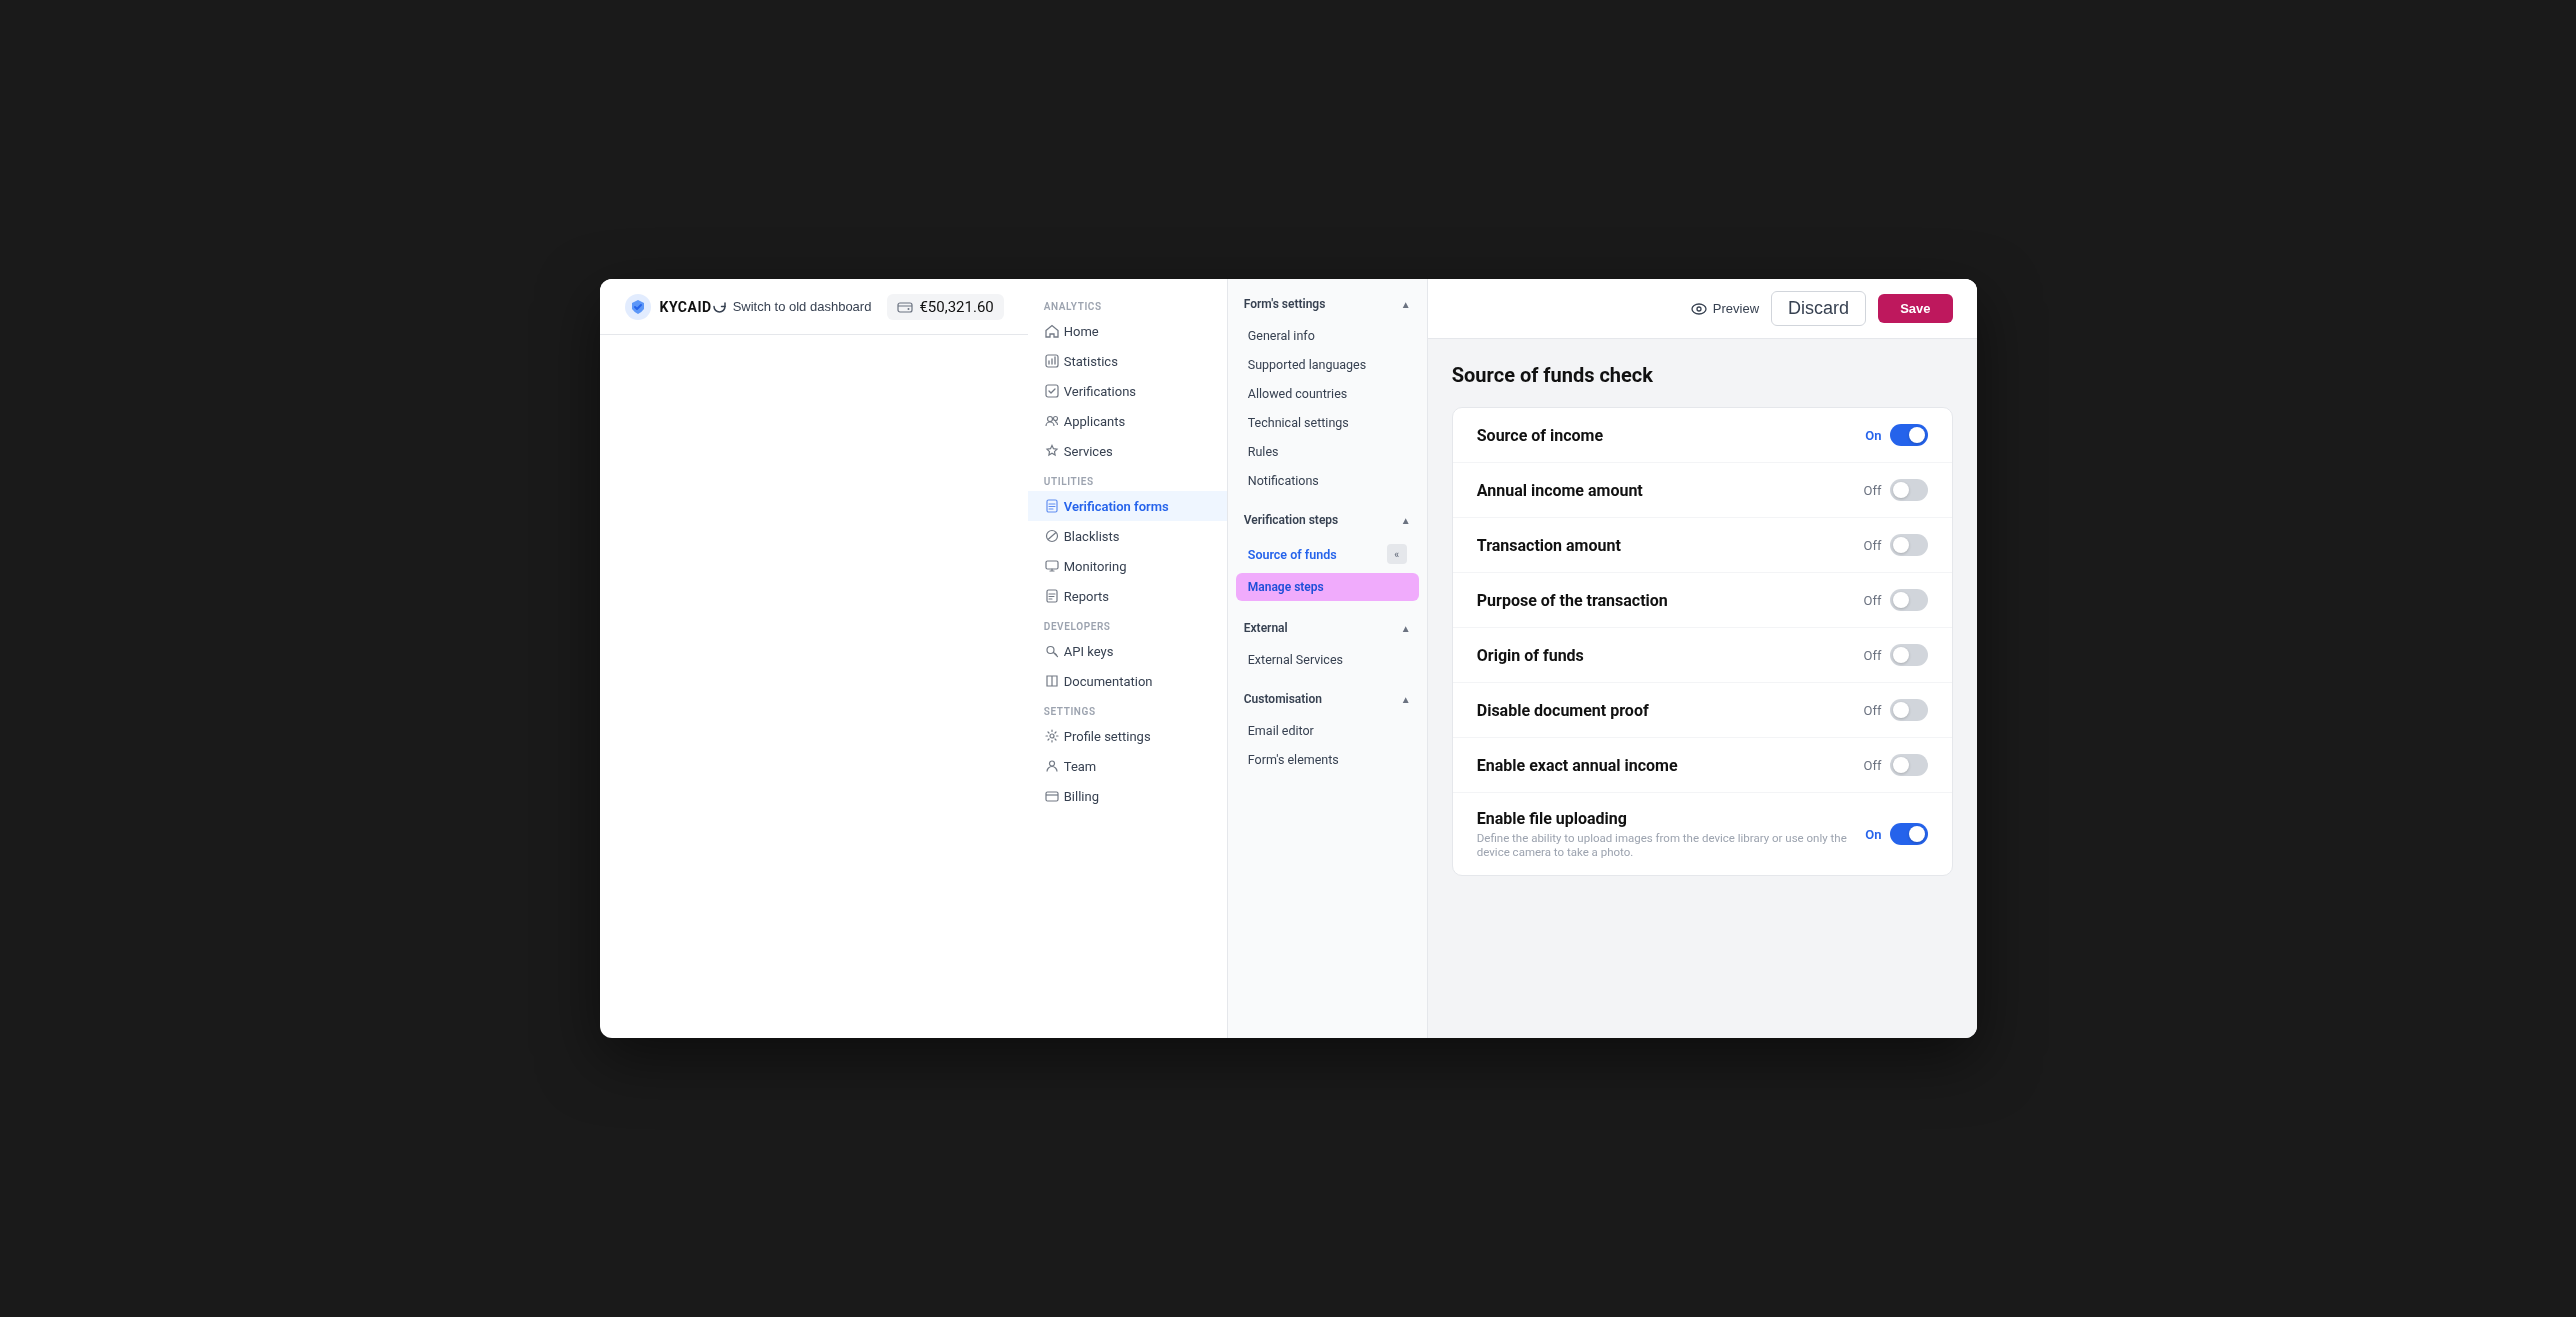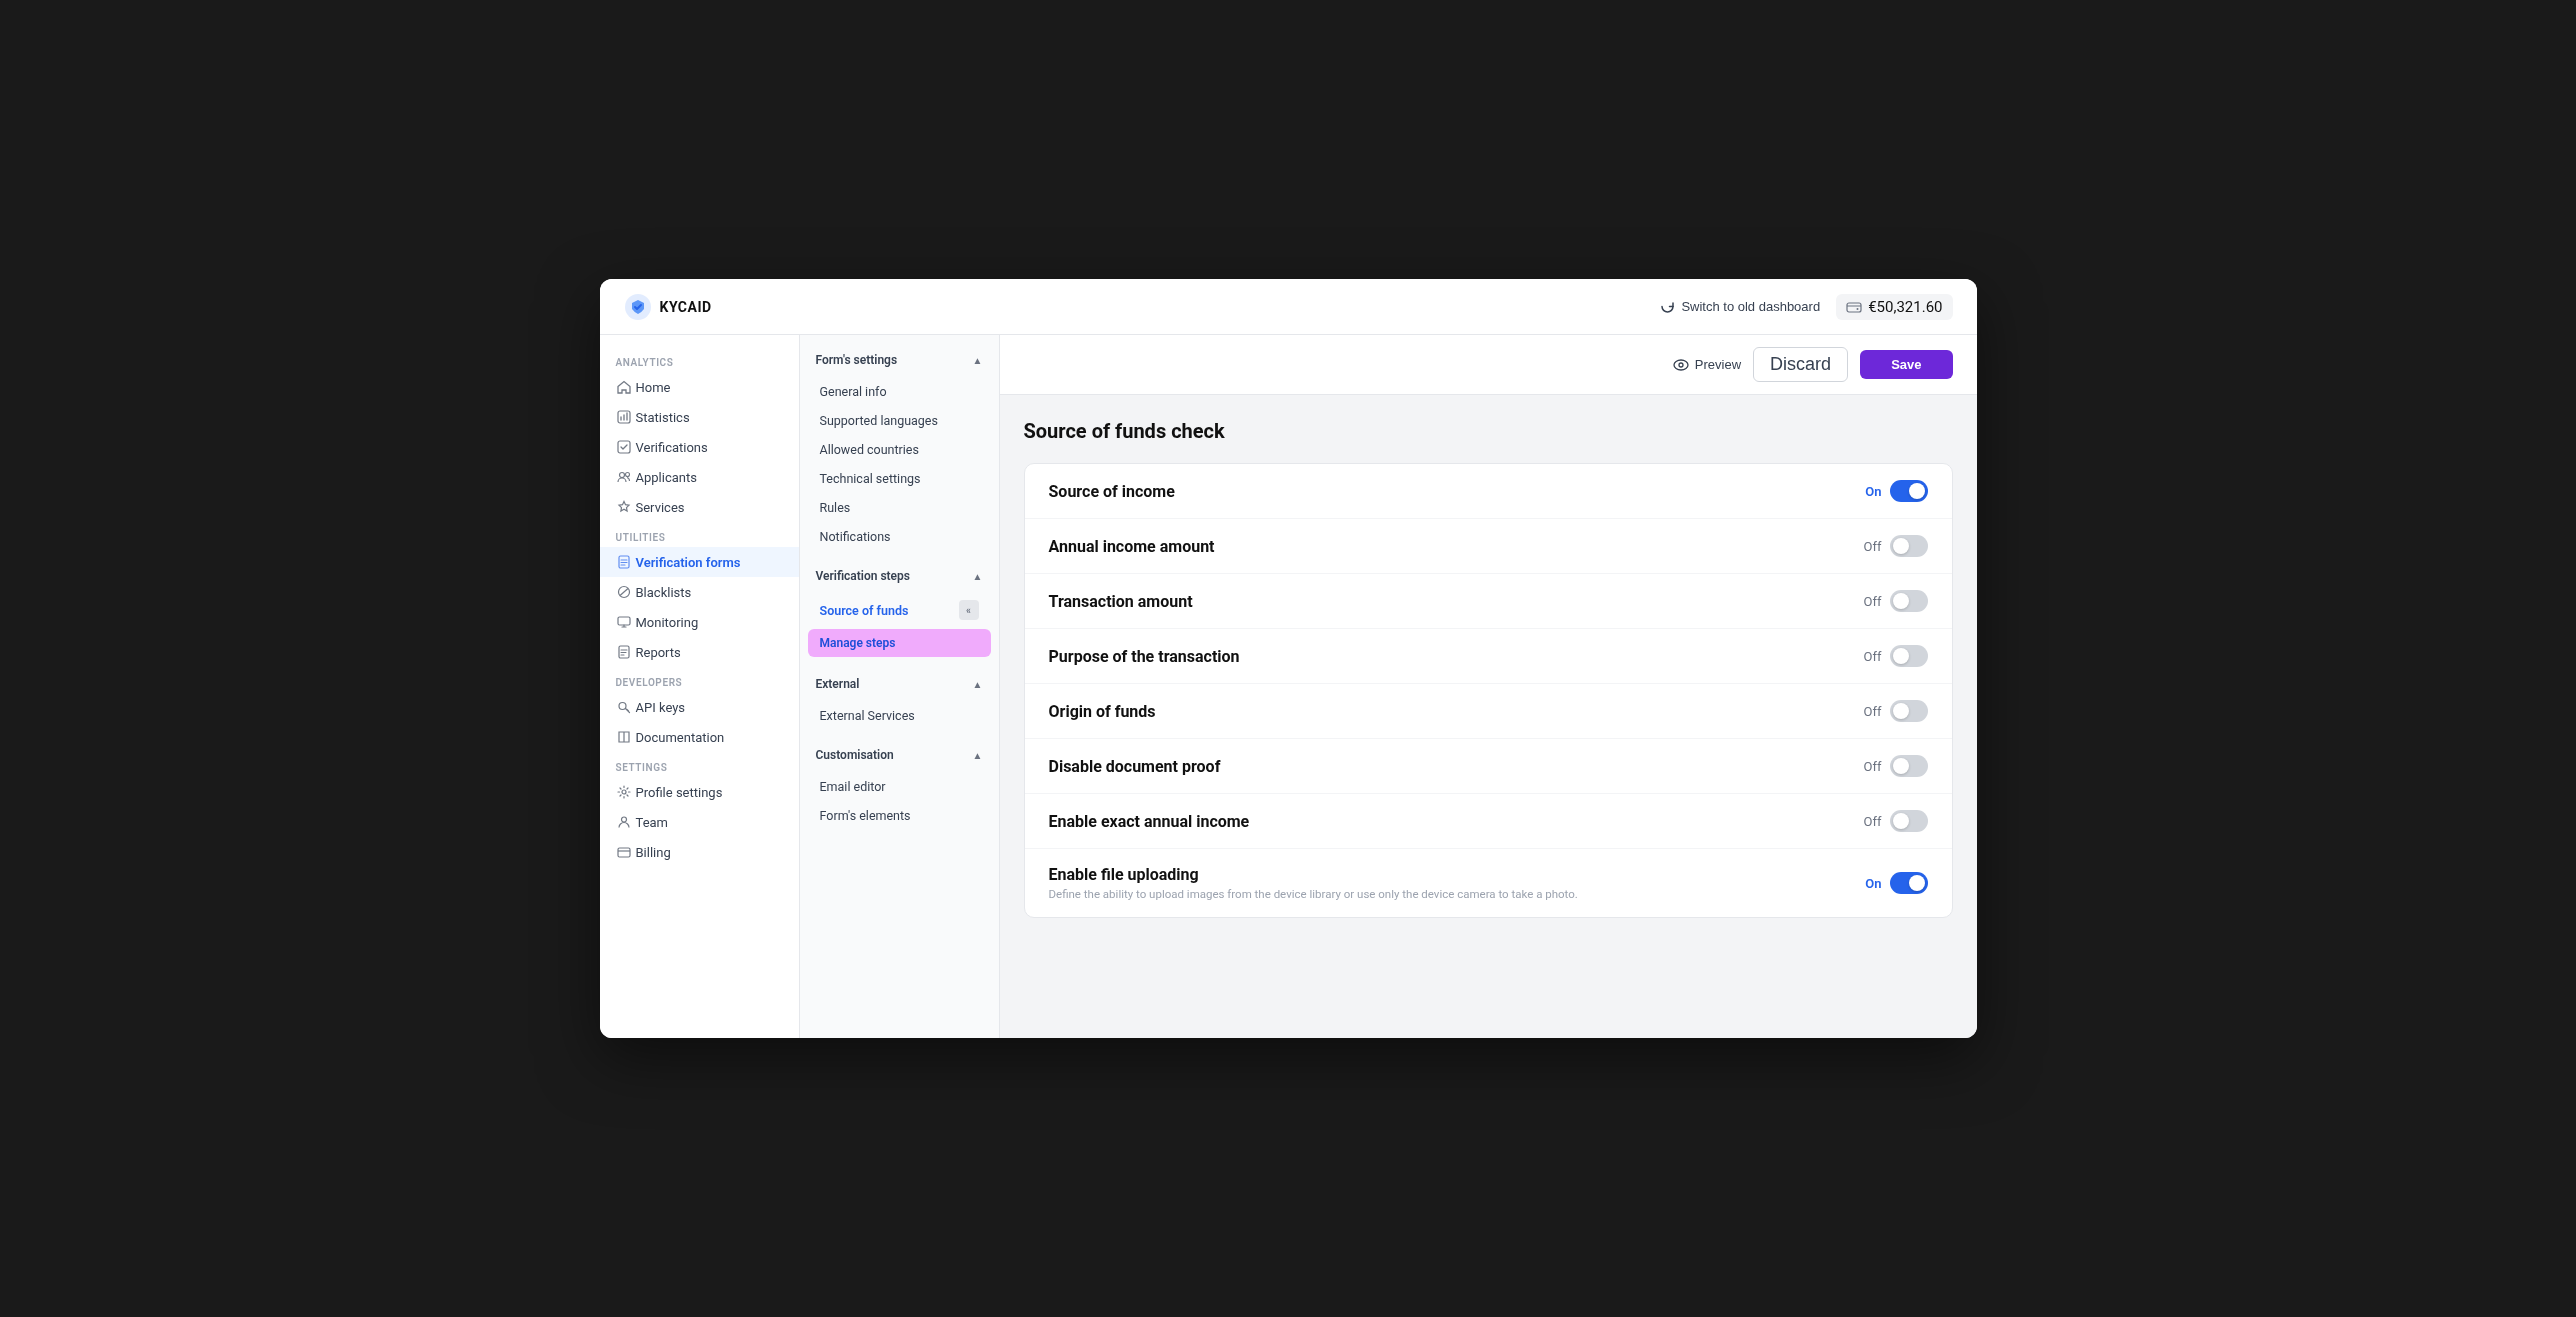--- a/index.html
+++ b/index.html
@@ -11,21 +11,21 @@
       min-height: 100vh;
       font-family: -apple-system, BlinkMacSystemFont, 'Segoe UI', Roboto, sans-serif;
     }
     .app-window {
       width: 1377px;
       height: 759px;
       background: #fff;
       border-radius: 12px;
       overflow: hidden;
       display: flex;
-      flex-direction: column;
+      flex-direction: row;
       box-shadow: 0 20px 60px rgba(0,0,0,0.5);
     }
     
     .top-bar {
       display: flex;
       align-items: center;
       justify-content: space-between;
       padding: 0 24px;
       height: 56px;
       border-bottom: 1px solid #e5e7eb;
@@ -216,24 +216,24 @@
       cursor: pointer;
       background: none;
       border: 1px solid #d1d5db;
       border-radius: 6px;
       padding: 6px 16px;
     }
     .save-btn {
       font-size: 13px;
       color: #fff;
       cursor: pointer;
-      background: #6d28d9;
+      background: #be185d;
       border: none;
       border-radius: 6px;
-      padding: 7px 31px;
+      padding: 7px 22px;
       font-weight: 600;
     }
     .content-body {
       padding: 24px;
       flex: 1;
     }
     .page-title {
       font-size: 20px;
       font-weight: 700;
       color: #111;

